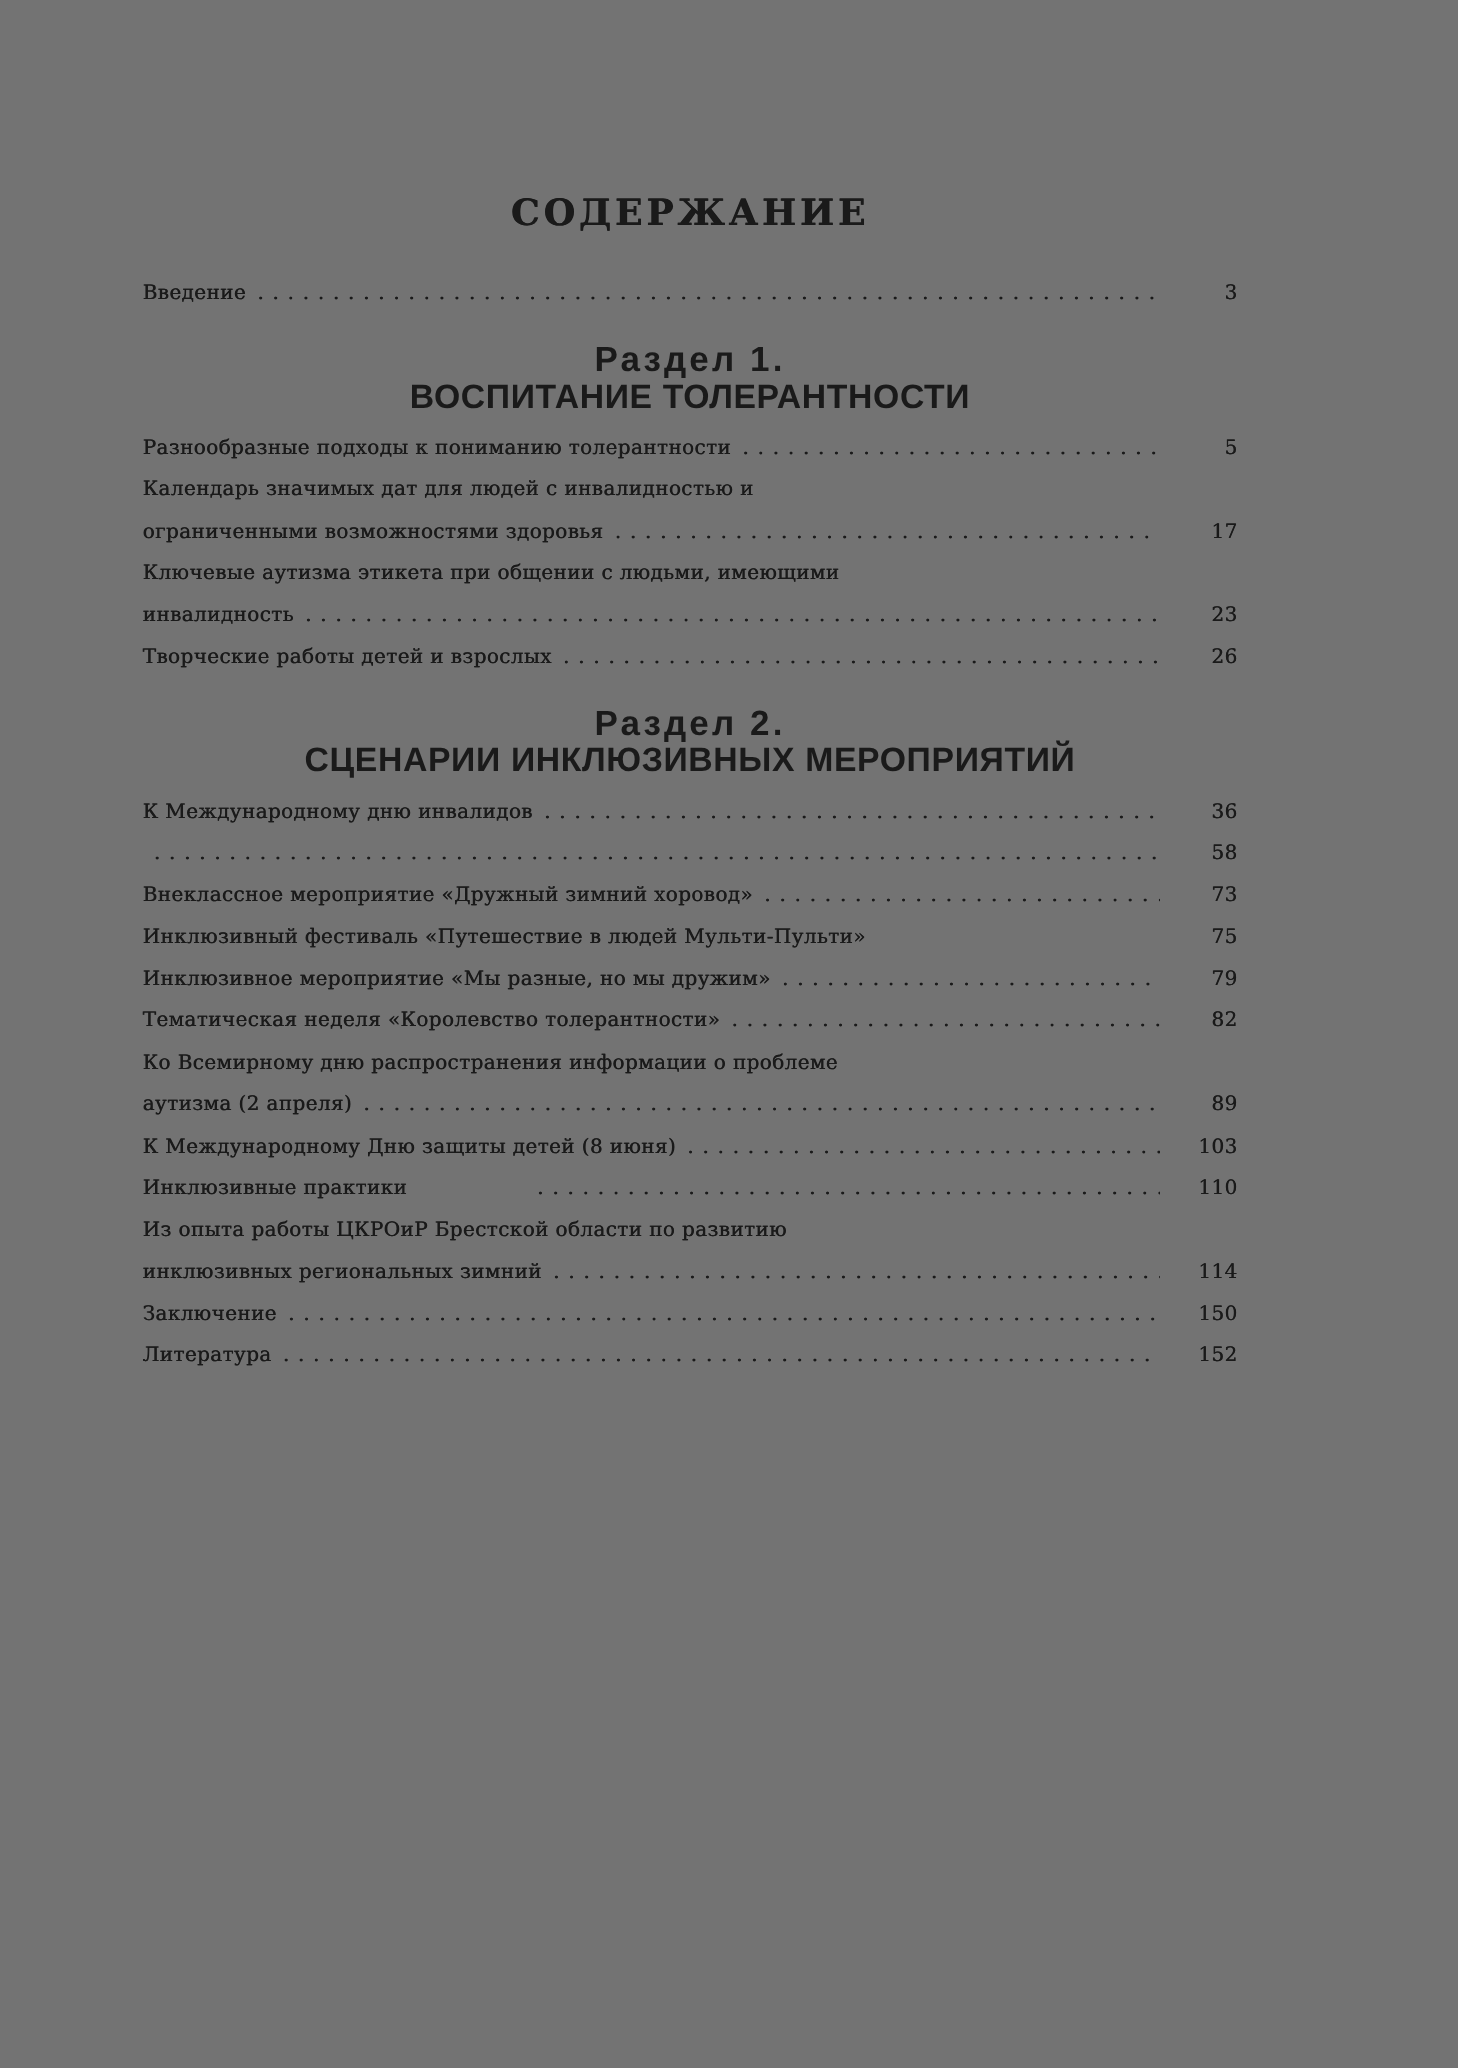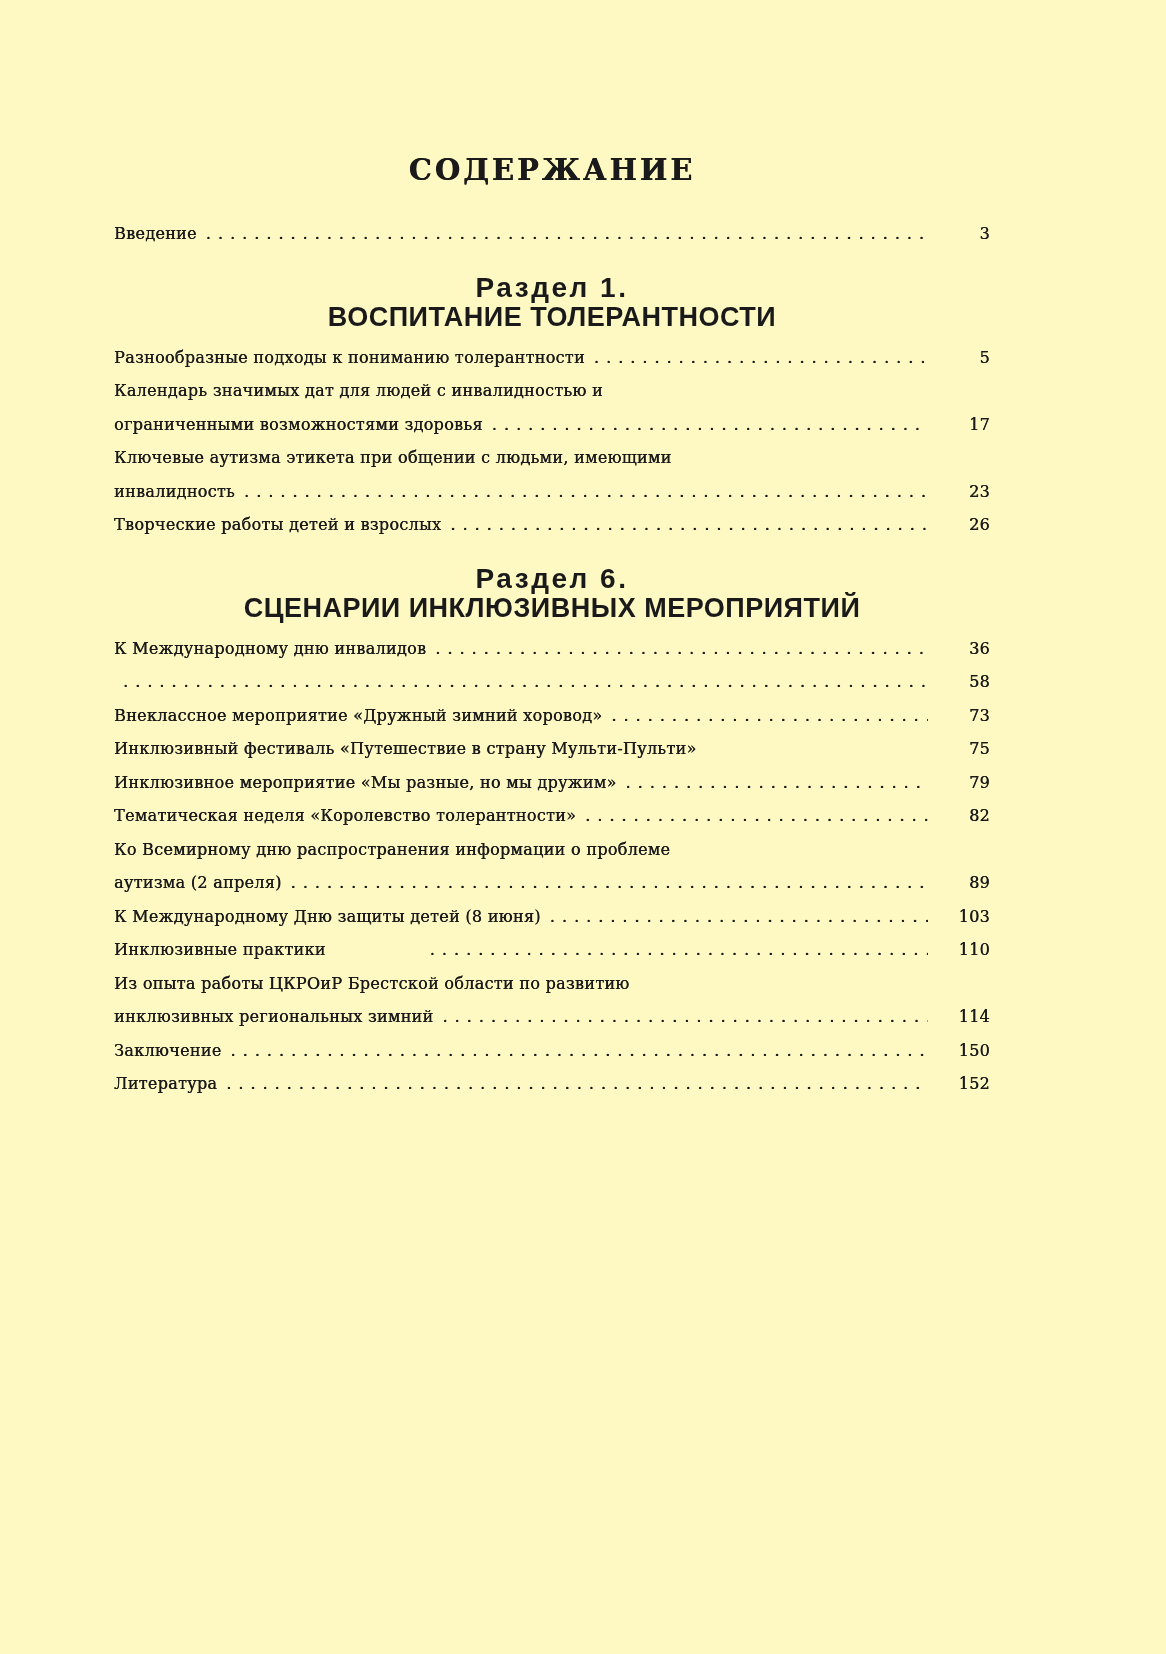--- a/index.html
+++ b/index.html
@@ -1,19 +1,19 @@
 <!DOCTYPE html>
 <html><head>
 <meta charset="utf-8">
 <style>
   html,body { margin:0; padding:0; background:#ffffff; }
   .page {
     position:relative;
     width:1166px; height:1654px;
-    background:#fef9c3;
+    background:#737373;
     color:#1a1a1a;
     font-family:"DejaVu Serif", serif;
     overflow:hidden;
     text-decoration:underline;
   }
   .content {
     position:absolute;
     left:114px; top:144px;
     width:876px;
   }
@@ -95,38 +95,38 @@
         <div class="row">
           <span class="t">инвалидность</span>
           <span class="leader">................................................................................</span>
           <span class="pg">23</span>
         </div>
         <div class="row">
           <span class="t">Творческие работы детей и взрослых</span>
           <span class="leader">................................................................................</span>
           <span class="pg">26</span>
         </div>
-        <div class="section-label">Раздел 6.</div>
+        <div class="section-label">Раздел 2.</div>
         <div class="section-title">СЦЕНАРИИ ИНКЛЮЗИВНЫХ МЕРОПРИЯТИЙ</div>
         <div class="row">
           <span class="t">К Международному дню инвалидов</span>
           <span class="leader">................................................................................</span>
           <span class="pg">36</span>
         </div>
         <div class="row">
           <span class="leader">................................................................................</span>
           <span class="pg">58</span>
         </div>
         <div class="row">
           <span class="t">Внеклассное мероприятие «Дружный зимний хоровод»</span>
           <span class="leader">................................................................................</span>
           <span class="pg">73</span>
         </div>
         <div class="row">
-          <span class="t">Инклюзивный фестиваль «Путешествие в страну Мульти-Пульти»</span>
+          <span class="t">Инклюзивный фестиваль «Путешествие в людей Мульти-Пульти»</span>
           <span class="leader"></span>
           <span class="pg">75</span>
         </div>
         <div class="row">
           <span class="t">Инклюзивное мероприятие «Мы разные, но мы дружим»</span>
           <span class="leader">................................................................................</span>
           <span class="pg">79</span>
         </div>
         <div class="row">
           <span class="t">Тематическая неделя «Королевство толерантности»</span>

